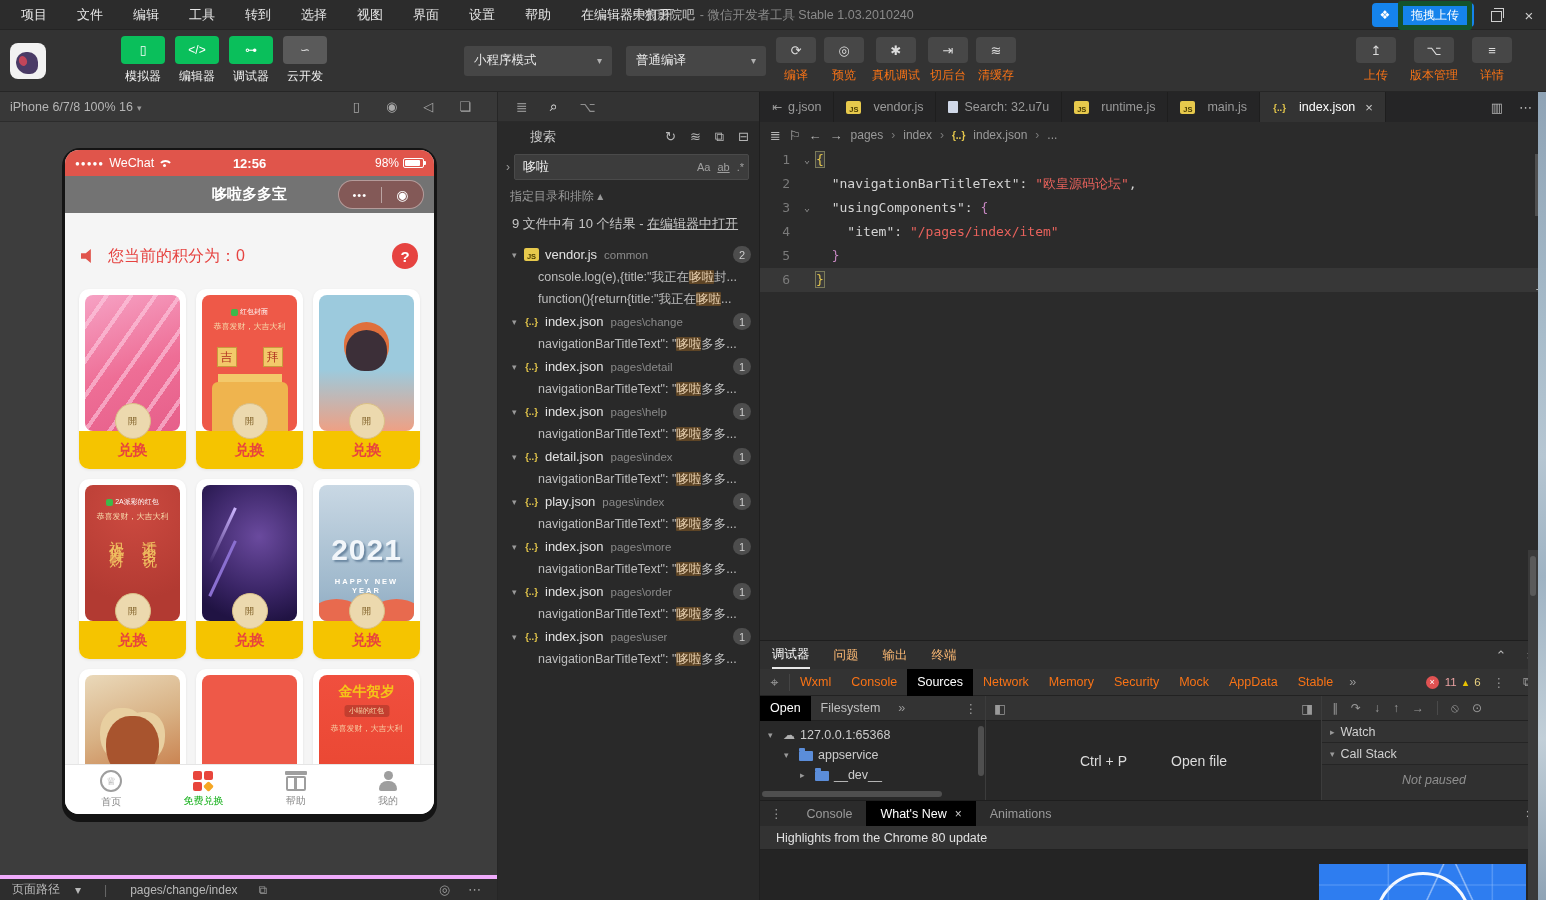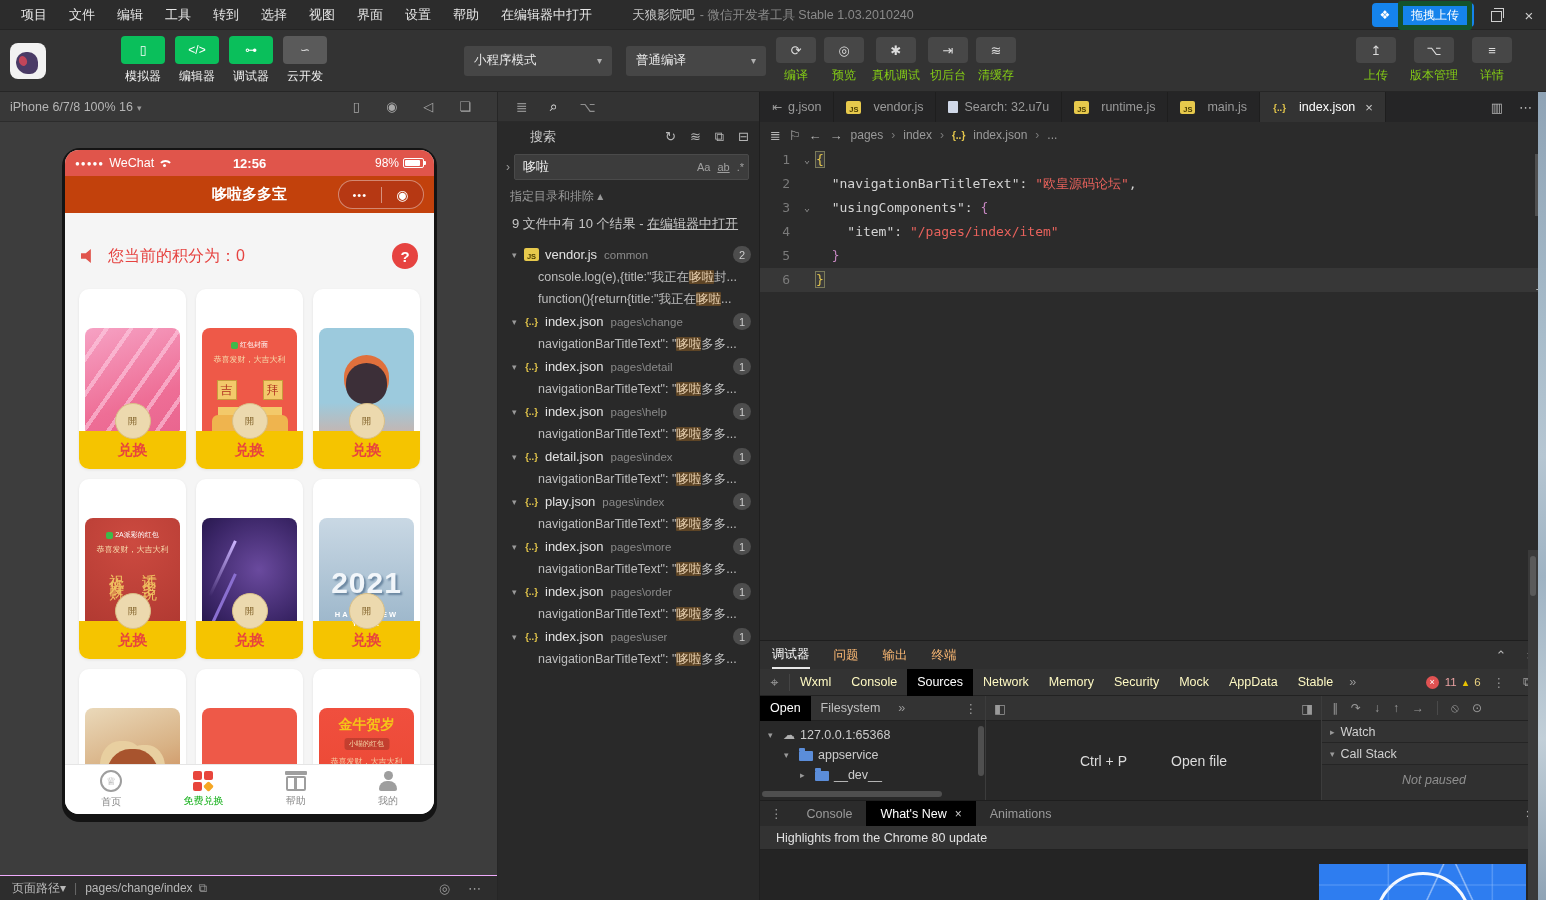--- a/index.html
+++ b/index.html
@@ -2,21 +2,21 @@
 <html><head>
 <meta charset="utf-8">
 <style>
   * { margin:0; padding:0; box-sizing:border-box; }
   html,body { background:#1a1a1a; }
   body { font-family:"Liberation Sans","DejaVu Sans",sans-serif; }
   .app { position:relative; width:1546px; height:900px; background:#2d2d2d; overflow:hidden; color:#ddd; }
 
   
   .menubar { position:absolute; left:0; top:0; width:1546px; height:30px; background:#2c2c2c; display:flex; align-items:center; border-bottom:1px solid #242424;}
-  .menus { display:flex; gap:0; padding-left:10px; }
+  .menus { display:flex; gap:8px; padding-left:10px; }
   .menus span { color:#e6e6e6; font-size:13px; padding:0 11px; line-height:30px; cursor:default; }
   .win-title { position:absolute; left:0; right:0; top:0; height:30px; display:flex; justify-content:center; align-items:center; font-size:12.5px; pointer-events:none; }
   .win-title .tp { color:#c9c9c9; margin-right:5px; }
   .win-title .tr { color:#8a8a8a; }
   .win-controls { position:absolute; right:8px; top:0; height:30px; display:flex; align-items:center; gap:14px; }
   .dragup { display:flex; align-items:center; background:#1583ec; border-radius:4px; padding:2px; height:24px; }
   .dragup .dlogo { width:22px; height:20px; display:flex; align-items:center; justify-content:center; color:#fff; font-size:12px; }
   .dragup .dpill { border:5px solid #14532d; border-radius:3px; color:#fff; font-size:12px; padding:1px 8px; margin-left:2px; }
   .winbtn { color:#cfcfcf; font-size:15px; width:18px; text-align:center; }
   .restore-ic { position:relative; width:12px; height:12px; display:inline-block; }
@@ -33,21 +33,21 @@
   .modebtn .mic { width:44px; height:28px; border-radius:4px; background:#0abf5b; color:#fff; display:flex; align-items:center; justify-content:center; font-size:12px; }
   .modebtn.off .mic { background:#5a5a5a; color:#e0e0e0; }
   .modebtn .mlb { color:#f0f0f0; font-size:12px; margin-top:4px; }
   .dd { height:30px; background:#464646; border-radius:3px; display:flex; align-items:center; padding:0 10px; font-size:12.5px; color:#e8e8e8; margin-left:14px; }
   .dd .caret { margin-left:auto; color:#b0b0b0; font-size:10px; padding-left:26px; }
   .dd.w1 { width:148px; margin-left:136px; }
   .dd.w2 { width:140px; }
   .actgrp { display:flex; gap:8px; margin-left:10px; }
   .actbtn { display:flex; flex-direction:column; align-items:center; min-width:40px; }
   .actbtn .aic { width:40px; height:26px; background:#474747; border-radius:4px; color:#dcdcdc; font-size:13px; display:flex; align-items:center; justify-content:center; }
-  .actbtn .alb { font-size:12px; color:#84cc16; margin-top:4px; white-space:nowrap; }
+  .actbtn .alb { font-size:12px; color:#f97316; margin-top:4px; white-space:nowrap; }
   .rightacts { margin-left:auto; display:flex; gap:14px; padding-right:34px; }
 
   
   .main { position:absolute; left:0; top:92px; width:1546px; height:808px; display:flex; }
   .sim-col { width:498px; display:flex; flex-direction:column; background:#3d3d3d; border-right:1px solid #262626; }
   .sim-toolbar { height:30px; background:#383838; display:flex; align-items:center; padding:0 10px; border-bottom:1px solid #2c2c2c; }
   .devlabel { color:#b5b5b5; font-size:12.5px; }
   .devlabel .caret { font-size:9px; color:#9a9a9a; margin-left:4px; }
   .simicons { margin-left:auto; display:flex; gap:26px; padding-right:16px; color:#a8a8a8; font-size:13px; }
   .sim-stage { flex:1; position:relative; background:#3d3d3d; }
@@ -59,34 +59,34 @@
   .sig { letter-spacing:1px; font-size:8px; margin-right:5px; }
   .carrier { font-size:12.5px; margin-right:4px; }
   .wifi { position:relative; width:13px; height:10px; display:inline-block; overflow:hidden; }
   .wifi:before { content:""; position:absolute; left:0; top:2px; width:11px; height:11px; border:2px solid #fff; border-radius:50%; clip-path:polygon(50% 50%,-20% -20%,120% -20%); }
   .wifi:after { content:""; position:absolute; left:5px; top:6px; width:3px; height:3px; background:#fff; border-radius:50%; }
   .p-time { position:absolute; left:0; right:0; text-align:center; font-weight:bold; font-size:13px; }
   .p-batt { margin-left:auto; display:flex; align-items:center; gap:4px; font-size:12px; }
   .batt { width:21px; height:10px; border:1px solid #fff; border-radius:2px; position:relative; }
   .batt:before { content:""; position:absolute; left:1px; top:1px; bottom:1px; width:15px; background:#fff; border-radius:1px; }
   .batt:after { content:""; position:absolute; right:-3px; top:2px; width:2px; height:4px; background:#fff; border-radius:0 1px 1px 0; }
-  .p-nav { height:37px; background:#c2410c; position:relative; display:flex; align-items:center; justify-content:center; }
+  .p-nav { height:37px; background:#737373; position:relative; display:flex; align-items:center; justify-content:center; }
   .p-title { color:#fff; font-size:15px; font-weight:bold; }
   .capsule { position:absolute; right:10px; top:4px; width:86px; height:29px; border-radius:15px; background:rgba(160,40,35,.35); border:1px solid rgba(255,255,255,.4); display:flex; align-items:center; }
   .capsule .cd { flex:1; text-align:center; color:#fff; font-size:11px; letter-spacing:1px; }
   .capsule .cs { width:1px; height:16px; background:rgba(255,255,255,.45); }
   .capsule .ct { flex:1; text-align:center; color:#fff; font-size:14px; }
   .p-body { flex:1; overflow:hidden; background:#f5f5f5; }
   .points-row { display:flex; align-items:center; margin:30px 16px 6px 16px; }
   .spk { width:17px; height:15px; background:#e0544c; clip-path:polygon(0 32%,28% 32%,58% 4%,58% 96%,28% 68%,0 68%); margin-right:10px; }
   .points-text { color:#e64340; font-size:16px; }
   .help-btn { margin-left:auto; width:26px; height:26px; border-radius:50%; background:#e64340; color:#fff; font-size:15px; font-weight:bold; display:flex; align-items:center; justify-content:center; }
   .cards { display:grid; grid-template-columns:repeat(3,1fr); gap:10px; padding:14px; }
   .card { background:#fff; border-radius:10px; overflow:hidden; box-shadow:0 1px 3px rgba(0,0,0,.08); position:relative; height:180px; padding:6px 6px 0 6px; }
-  .cimg { height:136px; border-radius:8px; position:relative; overflow:hidden;margin-top:33px; }
+  .cimg { height:136px; border-radius:8px; position:relative; overflow:hidden; }
   .seal { position:absolute; left:50%; transform:translateX(-50%); bottom:30px; width:36px; height:36px; border-radius:50%; background:#ecd9ae; border:1px solid #d9bf86; color:#7a5a20; font-size:9px; display:flex; align-items:center; justify-content:center; z-index:3; }
   .cbtn { position:absolute; left:0; right:0; bottom:0; height:38px; background:#f5c400; color:#e8453c; font-weight:bold; font-size:15px; display:flex; align-items:center; justify-content:center; }
   .ci-1 { background:linear-gradient(160deg,#f6a2c4,#ee6e96 55%,#e65f8a); }
   .ci-1:after { content:""; position:absolute; inset:0; background:repeating-linear-gradient(125deg,transparent 0 16px,rgba(255,210,230,.55) 16px 20px); }
   .ci-2 { background:#ee5948; }
   .ci-2:after { content:""; position:absolute; left:10%; bottom:0; width:80%; height:36%; background:#efb44e; border-radius:6px 6px 0 0; box-shadow:0 -14px 0 -6px #f3c96a; }
   .ci-3 { background:linear-gradient(180deg,#9ccadd 55%,#eea084); }
   .ci-3:after { content:""; position:absolute; left:28%; top:26%; width:44%; height:30%; background:#3c2f38; border-radius:50% 50% 45% 45%; box-shadow:0 -6px 0 2px #e0703c; }
   .ci-4 { background:radial-gradient(circle at 50% 18%,#cc4a40,#b23a32 75%); }
   .ci-5 { background:radial-gradient(circle at 60% 38%,#6a4a9e,#3a2566 55%,#201343 85%); }
@@ -119,21 +119,21 @@
   .gicon i { background:#e8453c; border-radius:2px; }
   .gicon i.d { background:#f5a623; transform:rotate(45deg) scale(.85); }
   .ic-gift { width:20px; height:15px; border:2px solid #9e9e9e; border-radius:2px; position:relative; margin-top:5px; }
   .ic-gift:before { content:""; position:absolute; left:6px; top:-2px; bottom:-2px; width:3px; background:#9e9e9e; }
   .ic-gift:after { content:""; position:absolute; left:-3px; top:-7px; width:22px; height:4px; background:#9e9e9e; border-radius:1px; }
   .ic-user { width:20px; height:20px; position:relative; }
   .ic-user:before { content:""; position:absolute; left:6px; top:0; width:9px; height:9px; border-radius:50%; background:#9e9e9e; }
   .ic-user:after { content:""; position:absolute; left:1px; top:10px; width:18px; height:10px; border-radius:8px 8px 2px 2px; background:#9e9e9e; }
 
   
-  .statusbar { height:25px; background:#2d2d2d; border-top:1px solid #f0abfc; display:flex; align-items:center; padding:0 12px; color:#b8b8b8; font-size:12px; }
+  .statusbar { height:25px; background:#2d2d2d; border-top:4px solid #f0abfc; display:flex; align-items:center; padding:0 12px; color:#b8b8b8; font-size:12px;gap:15px; }
   .statusbar .sep { color:#6a6a6a; margin:0 8px; }
   .statusbar .sicn { margin-left:6px; color:#9a9a9a; }
   .sb-right { margin-left:auto; display:flex; gap:18px; color:#9a9a9a; font-size:13px; padding-right:4px; }
 
   
   .search-col { width:262px; background:#292929; display:flex; flex-direction:column; border-right:1px solid #1f1f1f; font-size:13px; }
   .search-top { height:30px; display:flex; align-items:center; gap:22px; padding-left:18px; background:#333333; border-bottom:1px solid #2a2a2a; color:#8f8f8f; font-size:14px; }
   .search-top .on { color:#e8e8e8; }
   .search-head { height:30px; display:flex; align-items:center; padding:0 10px 0 32px; color:#cccccc; }
   .search-head .hicons { margin-left:auto; display:flex; gap:14px; color:#b5b5b5; font-size:13px; }
@@ -186,21 +186,21 @@
   .oruler .cmark { position:absolute; right:2px; top:140px; width:9px; height:12px; color:#b5b5b5; font-size:12px; line-height:12px; text-align:center; }
 
   
   .dbg { height:260px; display:flex; flex-direction:column; border-top:1px solid #1e1e1e; background:#282828; font-size:12.5px; }
   .dbg-titlebar { height:28px; display:flex; align-items:center; background:#2f2f2f; padding:0 12px; gap:24px; }
   .dbg-titlebar .dt { color:#fdba74; cursor:pointer; padding:4px 0; }
   .dbg-titlebar .dt.active { color:#ffffff; border-bottom:2px solid #e8e8e8; }
   .dbg-titlebar .dright { margin-left:auto; display:flex; gap:20px; color:#b5b5b5; font-size:13px; }
   .dbg-tabs { height:27px; background:#333333; display:flex; align-items:center; border-bottom:1px solid #222; }
   .inspect { width:30px; text-align:center; color:#9a9a9a; font-size:14px; border-right:1px solid #444; }
-  .dtab { padding:0 10px; height:27px; line-height:27px; color:#fef9c3; cursor:pointer; white-space:nowrap; }
+  .dtab { padding:0 10px; height:27px; line-height:27px; color:#f97316; cursor:pointer; white-space:nowrap; }
   .dtab.active { background:#000000; color:#ffffff; }
   .dmore { color:#9a9a9a; padding:0 6px; }
   .dbadges { margin-left:auto; display:flex; align-items:center; gap:6px; padding-right:8px; }
   .errball { width:13px; height:13px; border-radius:50%; background:#e05252; color:#fff; font-size:9px; display:flex; align-items:center; justify-content:center; }
   .errnum { color:#e8a0a0; font-size:11.5px; }
   .warntri { color:#e8c200; font-size:11px; }
   .warnnum { color:#e8d080; font-size:11.5px; }
   .dbg-body { flex:1; display:flex; min-height:0; }
   .src-nav { width:226px; border-right:1px solid #3c3c3c; display:flex; flex-direction:column; position:relative; }
   .src-toolbar { height:25px; background:#333333; display:flex; align-items:center; border-bottom:1px solid #222; }

